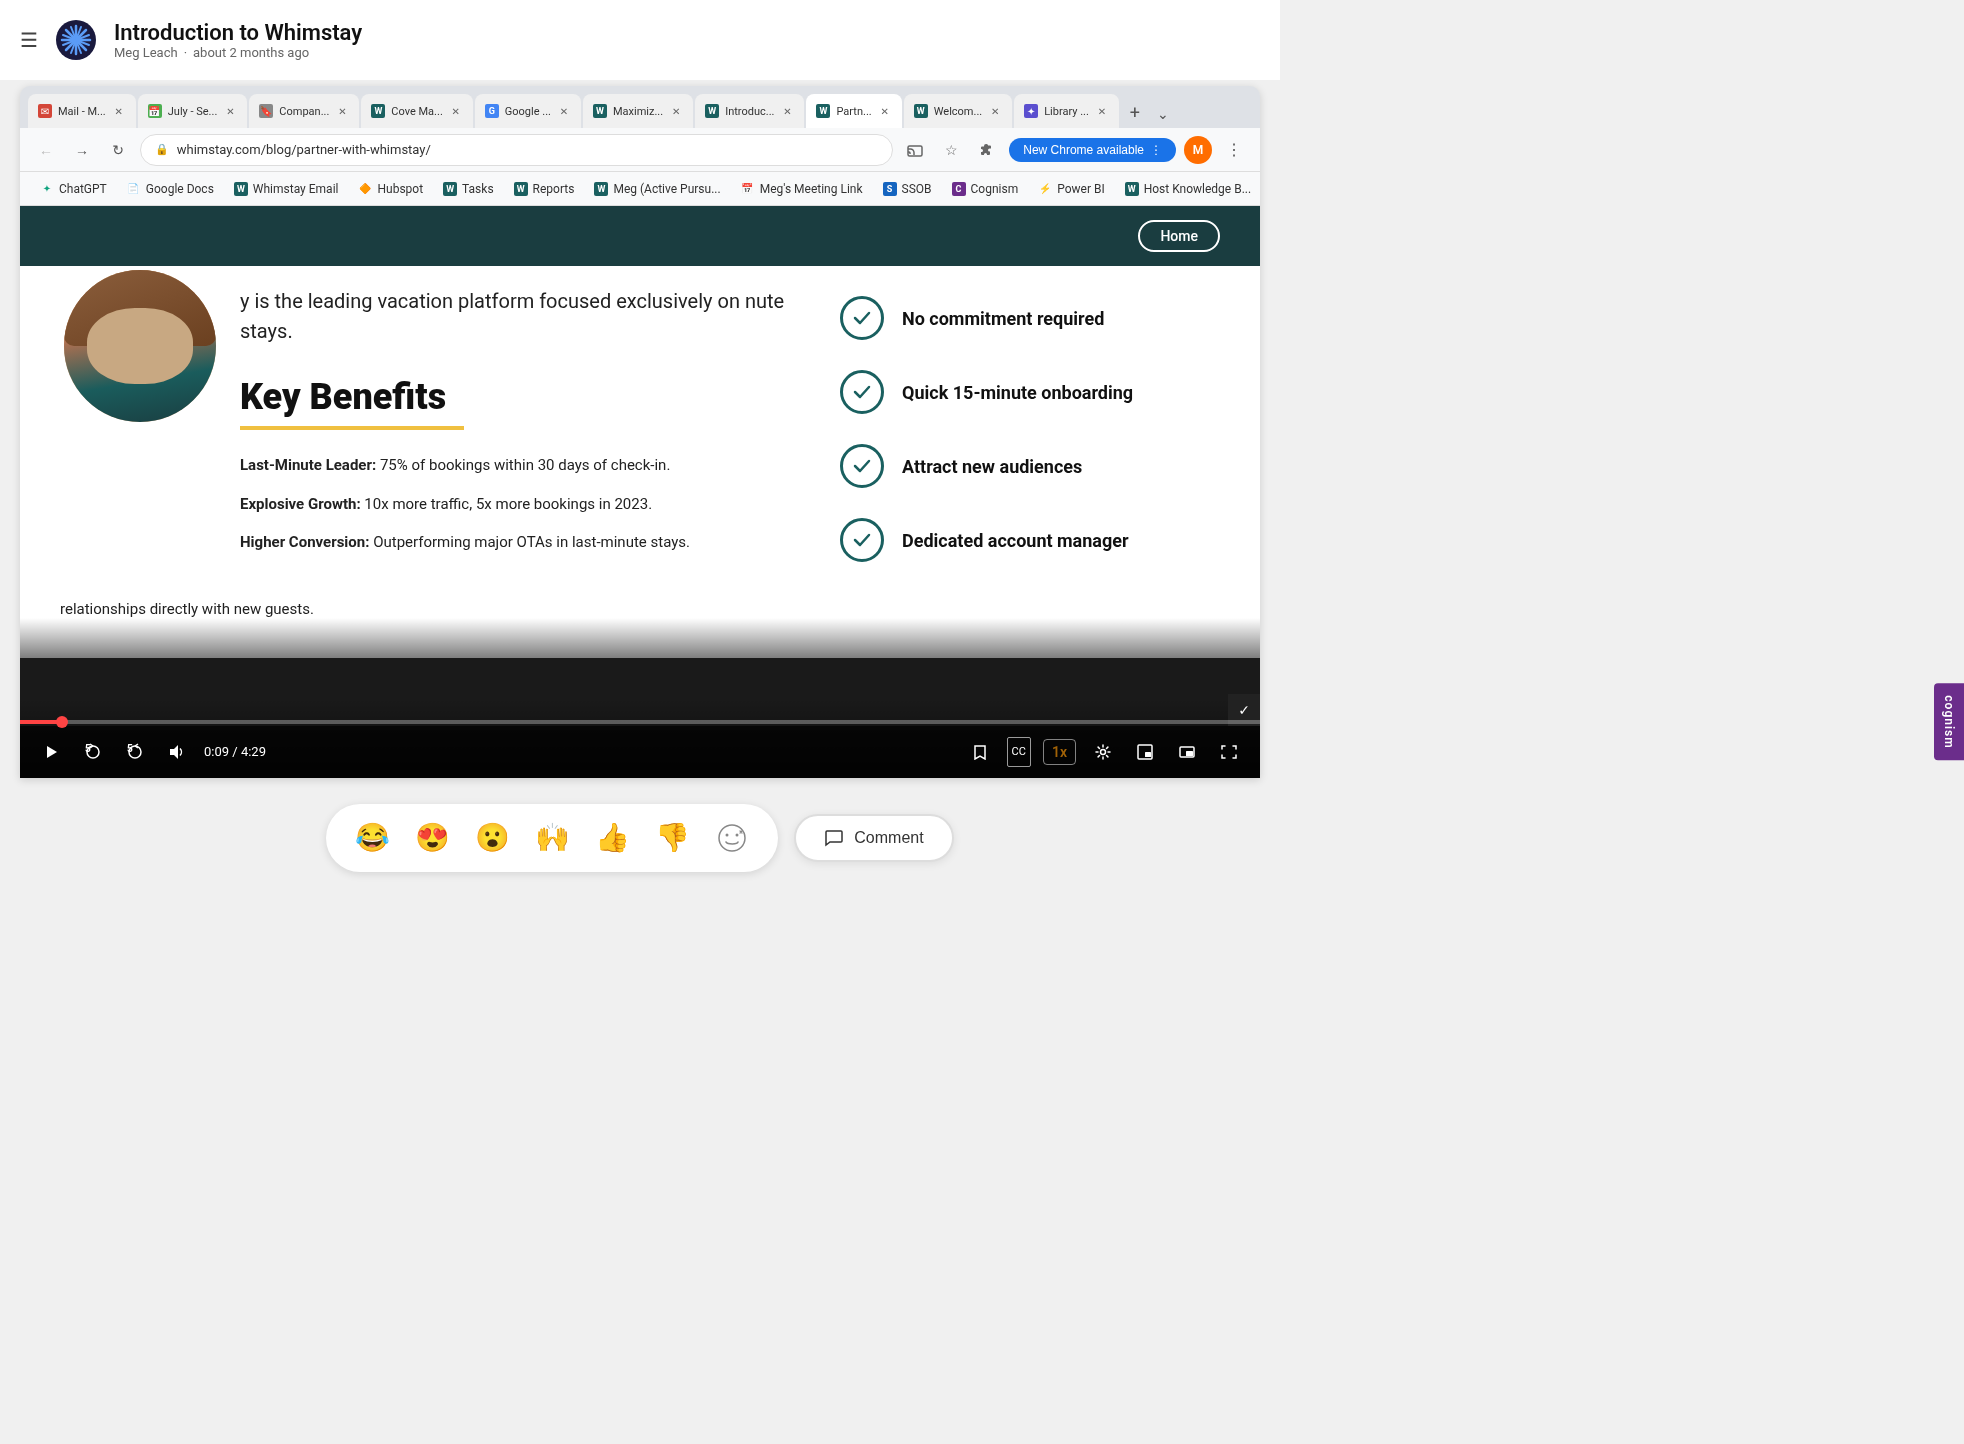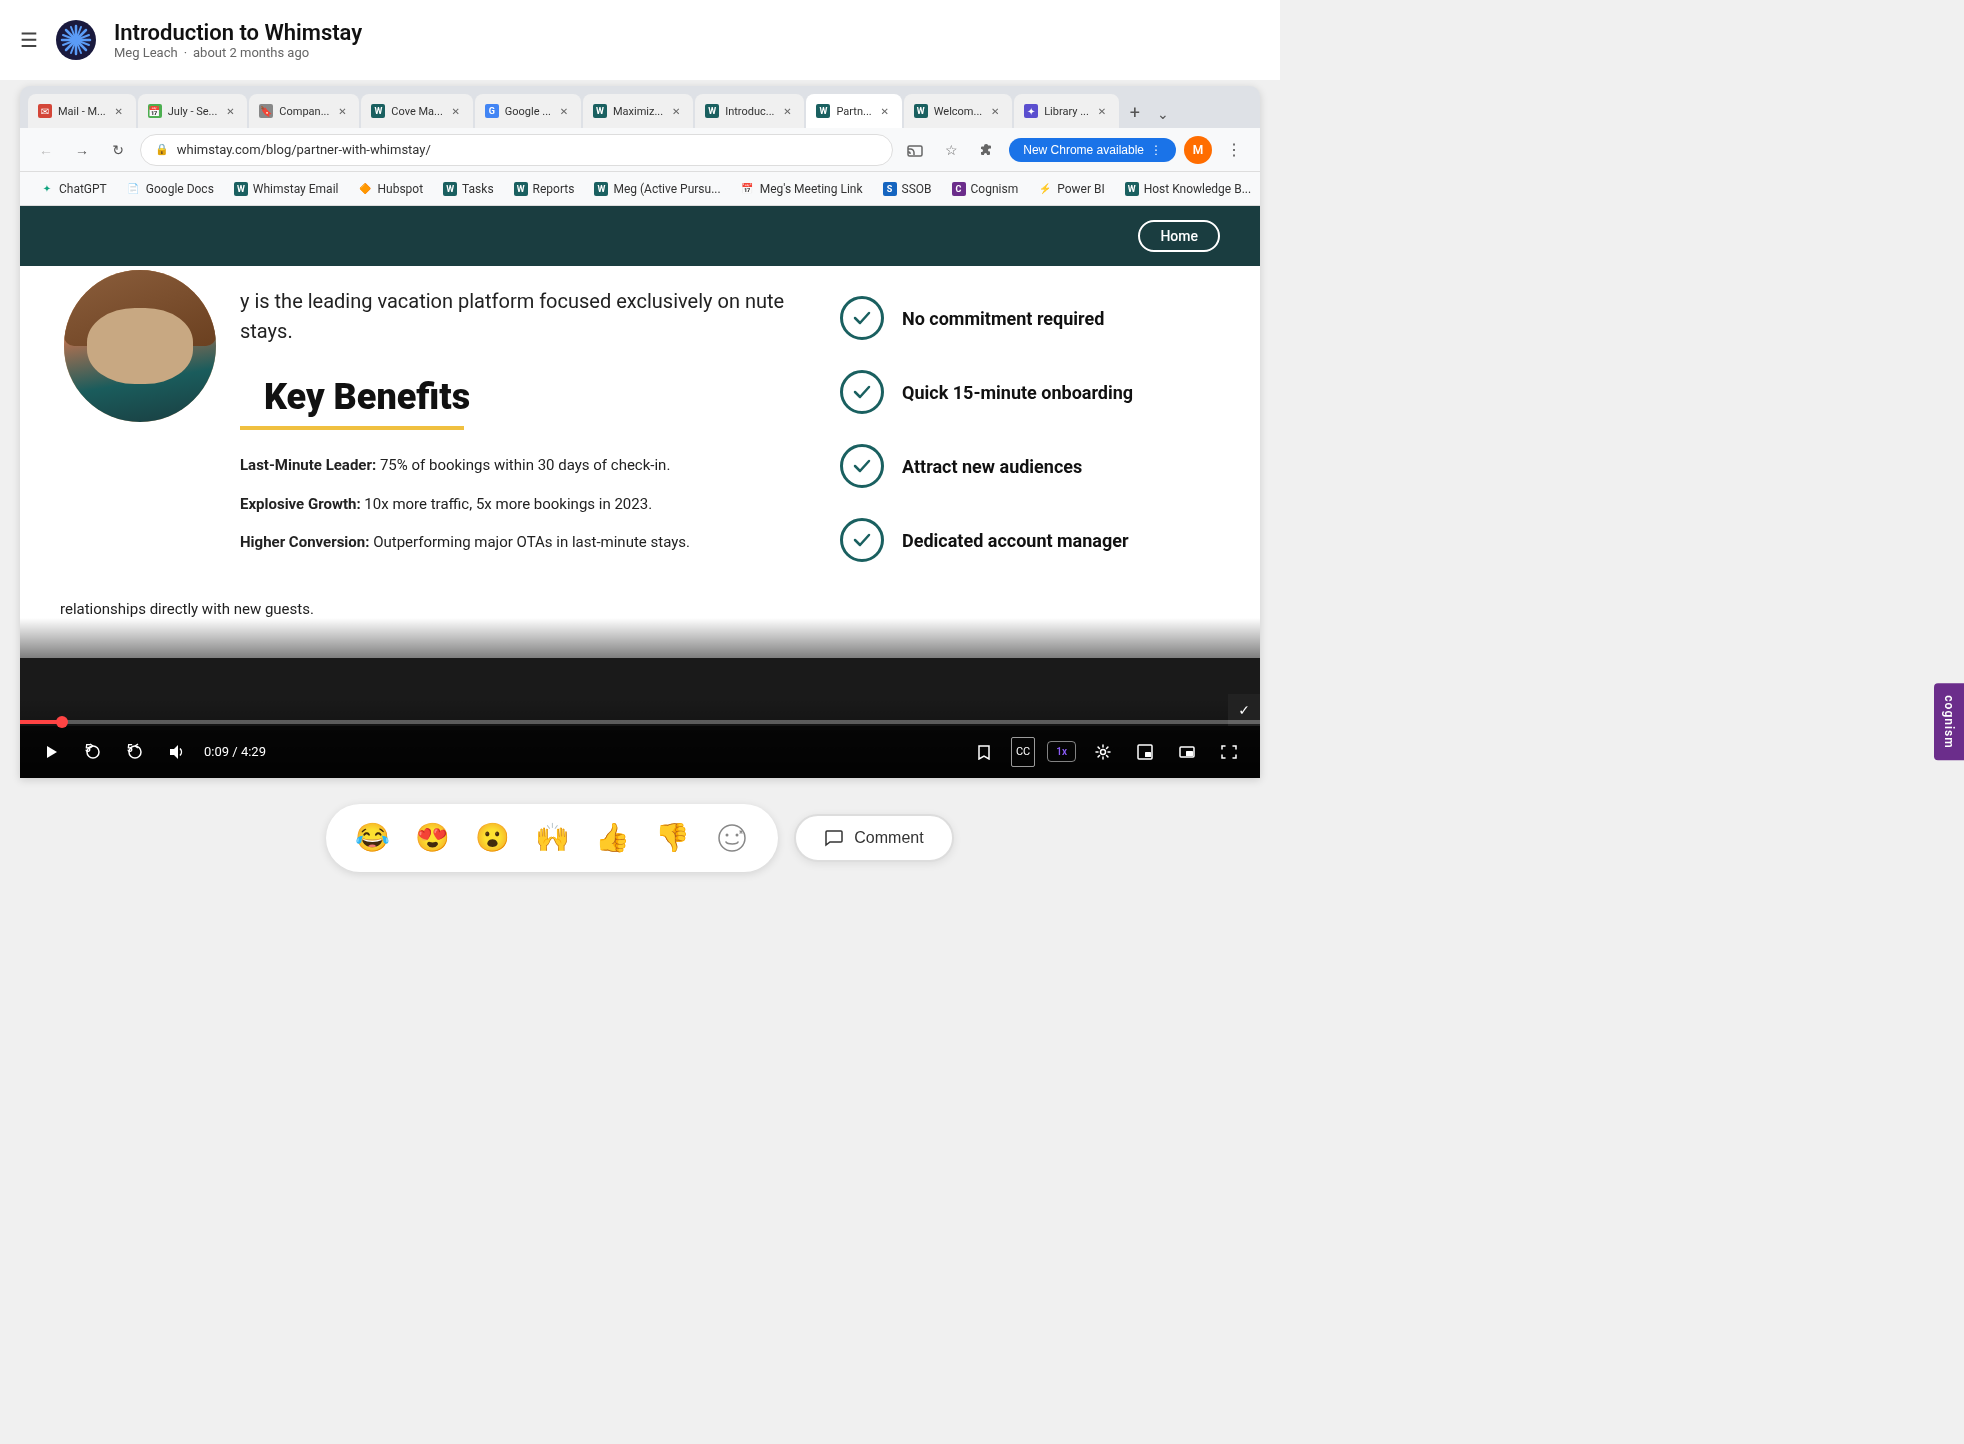--- a/index.html
+++ b/index.html
@@ -304,21 +304,20 @@
       color: #222;
       margin-bottom: 30px;
       line-height: 1.5;
     }
 
     .key-benefits-title {
       font-size: 36px;
       font-weight: 900;
       color: #111;
       margin-bottom: 8px;
-      margin-left: 24px;
     }
     .key-benefits-underline {
       height: 4px;
       background: linear-gradient(to right, #f0c040 70%, transparent 70%);
       width: 320px;
       margin-bottom: 24px;
     }
 
     .benefit-item {
       margin-bottom: 16px;
@@ -429,22 +428,22 @@
       font-size: 16px;
     }
     .vc-time {
       font-size: 13px;
       color: #fff;
       white-space: nowrap;
       text-align: center;
     }
     .vc-spacer { flex: 1; }
     .vc-btn-text {
-      color: #8b5cf6;
-      font-size: 10px;
+      color: #a16207;
+      font-size: 14px;
       font-weight: 600;
       cursor: pointer;
       padding: 4px 8px;
       border: 1px solid rgba(255,255,255,0.5);
       border-radius: 4px;
     }
 
     
     .video-bg-content {
       padding: 10px 40px 23px 40px;

